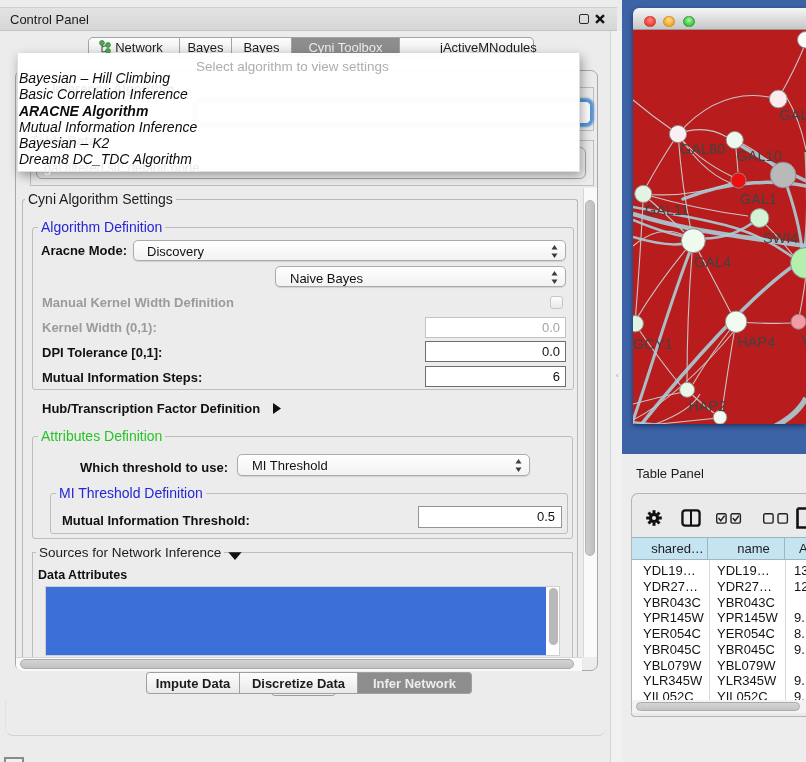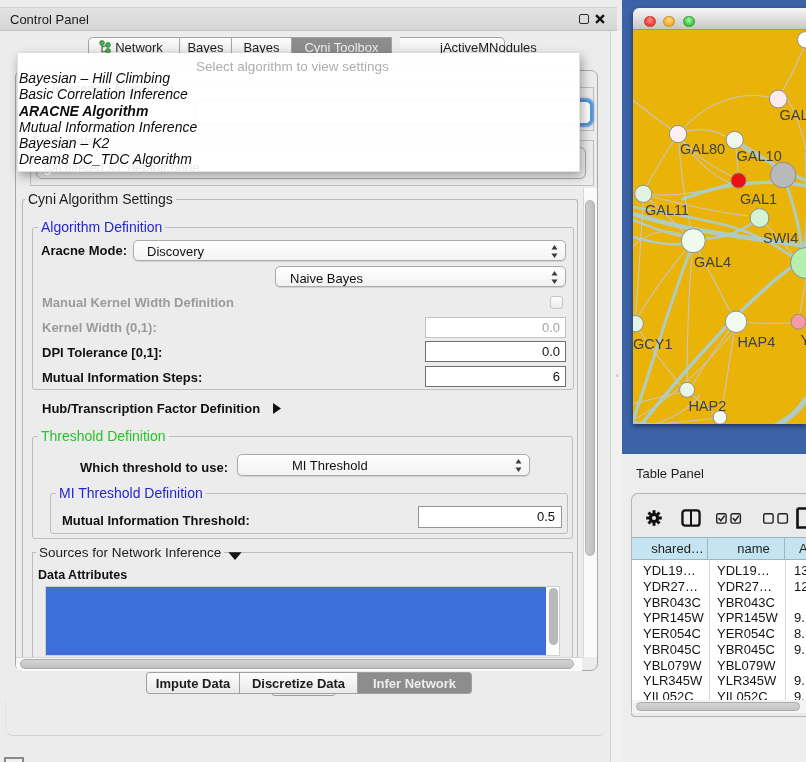--- a/index.html
+++ b/index.html
@@ -44,22 +44,22 @@
   </style>
   <div class="ttab first" style="left:88px;width:92px;"><span style="position:relative;left:5px;">Network</span></div>
   <svg class="abs" style="left:98px;top:40px;" width="14" height="15" viewBox="0 0 14 15">
     <path d="M4 3 L4 12 M4 7 L10 5 M4 12 L10 11" stroke="#5a5a5a" stroke-width="1.2" fill="none"></path>
     <circle cx="4" cy="3" r="2.4" fill="#4caf50" stroke="#2e7d32" stroke-width="0.8"></circle>
     <circle cx="10" cy="5" r="2.4" fill="#4caf50" stroke="#2e7d32" stroke-width="0.8"></circle>
     <circle cx="10" cy="11" r="2.4" fill="#4caf50" stroke="#2e7d32" stroke-width="0.8"></circle>
   </svg>
   <div class="ttab" style="left:180px;width:52px;">Bayes</div>
   <div class="ttab" style="left:232px;width:60px;">Bayes</div>
-  <div class="ttab sel" style="left:292px;width:100px;">Cyni Toolbox</div>
-  <div class="ttab last" style="left:400px;width:105px;padding-left:40px;">jActiveMNodules</div>
+  <div class="ttab sel" style="left:292px;width:108px;">Cyni Toolbox</div>
+  <div class="ttab last" style="left:400px;width:134px;padding-left:40px;">jActiveMNodules</div>
 
   <div class="abs" style="left:15px;top:70px;width:583px;height:601px;border:1px solid #a9a9a9;border-radius:7px;background:#ececec;"></div>
 
   <div class="abs" style="left:30px;top:87px;width:564px;height:44px;border:1px solid #bdbdbd;"></div>
   <div class="abs" style="left:196px;top:101px;width:395px;height:23px;border-radius:5px;background:#fff;box-shadow:0 0 2px 3px rgba(80,145,215,0.95);border:1.5px solid #4f93d6;"></div>
   <div class="abs" style="left:30px;top:140px;width:564px;height:46px;border:1px solid #bdbdbd;"></div>
   <div class="abs" style="left:36px;top:147px;width:550px;height:32px;border:1px solid #a8a8a8;border-radius:6px;background:#efefef;"></div>
 
   <div class="abs" style="left:22px;top:199px;width:556px;height:458px;border:1px solid #b9b9b9;border-bottom:none;border-radius:3px 3px 0 0;"></div>
   <div class="gtitle" style="left:25px;top:191px;color:#1c1c1c;font-size:14px;">Cyni Algorithm Settings</div>
@@ -95,25 +95,25 @@
 
   <div class="lbl b" style="left:42px;top:370px;">Mutual Information Steps:</div>
   <div class="field tfb" style="left:425px;top:366px;width:141px;height:21px;line-height:19px;padding-right:5px;">6</div>
 
   <div class="lbl b" style="left:42px;top:401px;font-size:13px;">Hub/Transcription Factor Definition</div>
   <svg class="abs" style="left:271px;top:402px;" width="12" height="13" viewBox="0 0 12 13">
       <path d="M2 1 L10 6.5 L2 12 Z" fill="#111"></path>
     </svg>
 
   <div class="group" style="left:32px;top:436px;width:541px;height:103px;"></div>
-  <div class="gtitle" style="left:38px;top:428px;color:#27c427;font-size:14px;">Threshold Definition</div>
+  <div class="gtitle" style="left:38px;top:428px;color:#27c427;font-size:14px;">Attributes Definition</div>
 
   <div class="lbl b" style="left:78px;top:460px;width:150px;text-align:right;">Which threshold to use:</div>
   <div class="combo" style="left:237px;top:454px;width:293px;height:22px;">
-    <div class="lbl" style="left:14px;top:3px;margin-left:40px;">MI Threshold</div>
+    <div class="lbl" style="left:14px;top:3px;">MI Threshold</div>
     <svg class="ar" viewBox="0 0 9 21">
         <path d="M4.5 4 L7.5 8.5 L1.5 8.5 Z" fill="#3c3c3c"></path>
         <path d="M4.5 17 L7.5 12.5 L1.5 12.5 Z" fill="#3c3c3c"></path>
       </svg>
   </div>
 
   <div class="group" style="left:50px;top:493px;width:518px;height:41px;"></div>
   <div class="gtitle" style="left:56px;top:485px;color:#2525d6;font-size:14px;">MI Threshold Definition</div>
   <div class="lbl b" style="left:62px;top:513px;">Mutual Information Threshold:</div>
   <div class="field" style="left:418px;top:506px;width:144px;height:22px;line-height:20px;border:1px solid #949494;padding-right:6px;">0.5</div>
@@ -167,21 +167,21 @@
 
   <div class="abs" style="left:622px;top:0;width:184px;height:454px;background:#3c63a6;"></div>
 
   <div class="abs" style="left:622px;top:454px;width:184px;height:308px;background:#ededed;"></div>
 
   <div class="abs" style="left:633px;top:8px;width:173px;height:416px;border-radius:6px 0 0 0;overflow:hidden;box-shadow:0 2px 5px rgba(10,20,50,0.6);">
     <div class="abs" style="left:0;top:0;width:173px;height:22px;background:linear-gradient(#f6f6f6,#c7c7c7);border-bottom:1px solid #979797;"></div>
     <div class="abs" style="left:11px;top:7.5px;width:11.5px;height:11.5px;border-radius:50%;background:radial-gradient(circle at 50% 35%,#ff8a80,#f23a31 70%);border:0.5px solid #c93a34;"></div>
     <div class="abs" style="left:30px;top:7.5px;width:11.5px;height:11.5px;border-radius:50%;background:radial-gradient(circle at 50% 35%,#ffe08a,#f5a623 70%);border:0.5px solid #cf8f23;"></div>
     <div class="abs" style="left:50px;top:7.5px;width:11.5px;height:11.5px;border-radius:50%;background:radial-gradient(circle at 50% 35%,#b6f2a8,#37c53e 70%);border:0.5px solid #2f9e33;"></div>
-    <div class="abs" style="left:0;top:22px;width:173px;height:394px;background:#eab308;">
+    <div class="abs" style="left:0;top:22px;width:173px;height:394px;background:#b91c1c;">
       <svg width="173" height="394" viewBox="633 30 173 394" style="position:absolute;left:0;top:0;">
         <g fill="none" stroke="#c6c6c6" stroke-width="1.1">
           <path d="M678 134 Q 722 84 778 99"></path>
           <path d="M778 99 Q 796 68 806 42"></path>
           <path d="M786 96 Q 800 120 806 150"></path>
           <path d="M678 134 Q 704 124 727 137"></path>
           <path d="M678 134 Q 694 158 733 177"></path>
           <path d="M678 134 Q 659 163 646 187"></path>
           <path d="M678 134 Q 682 188 691 230"></path>
           <path d="M678 134 Q 706 178 740 186"></path>

